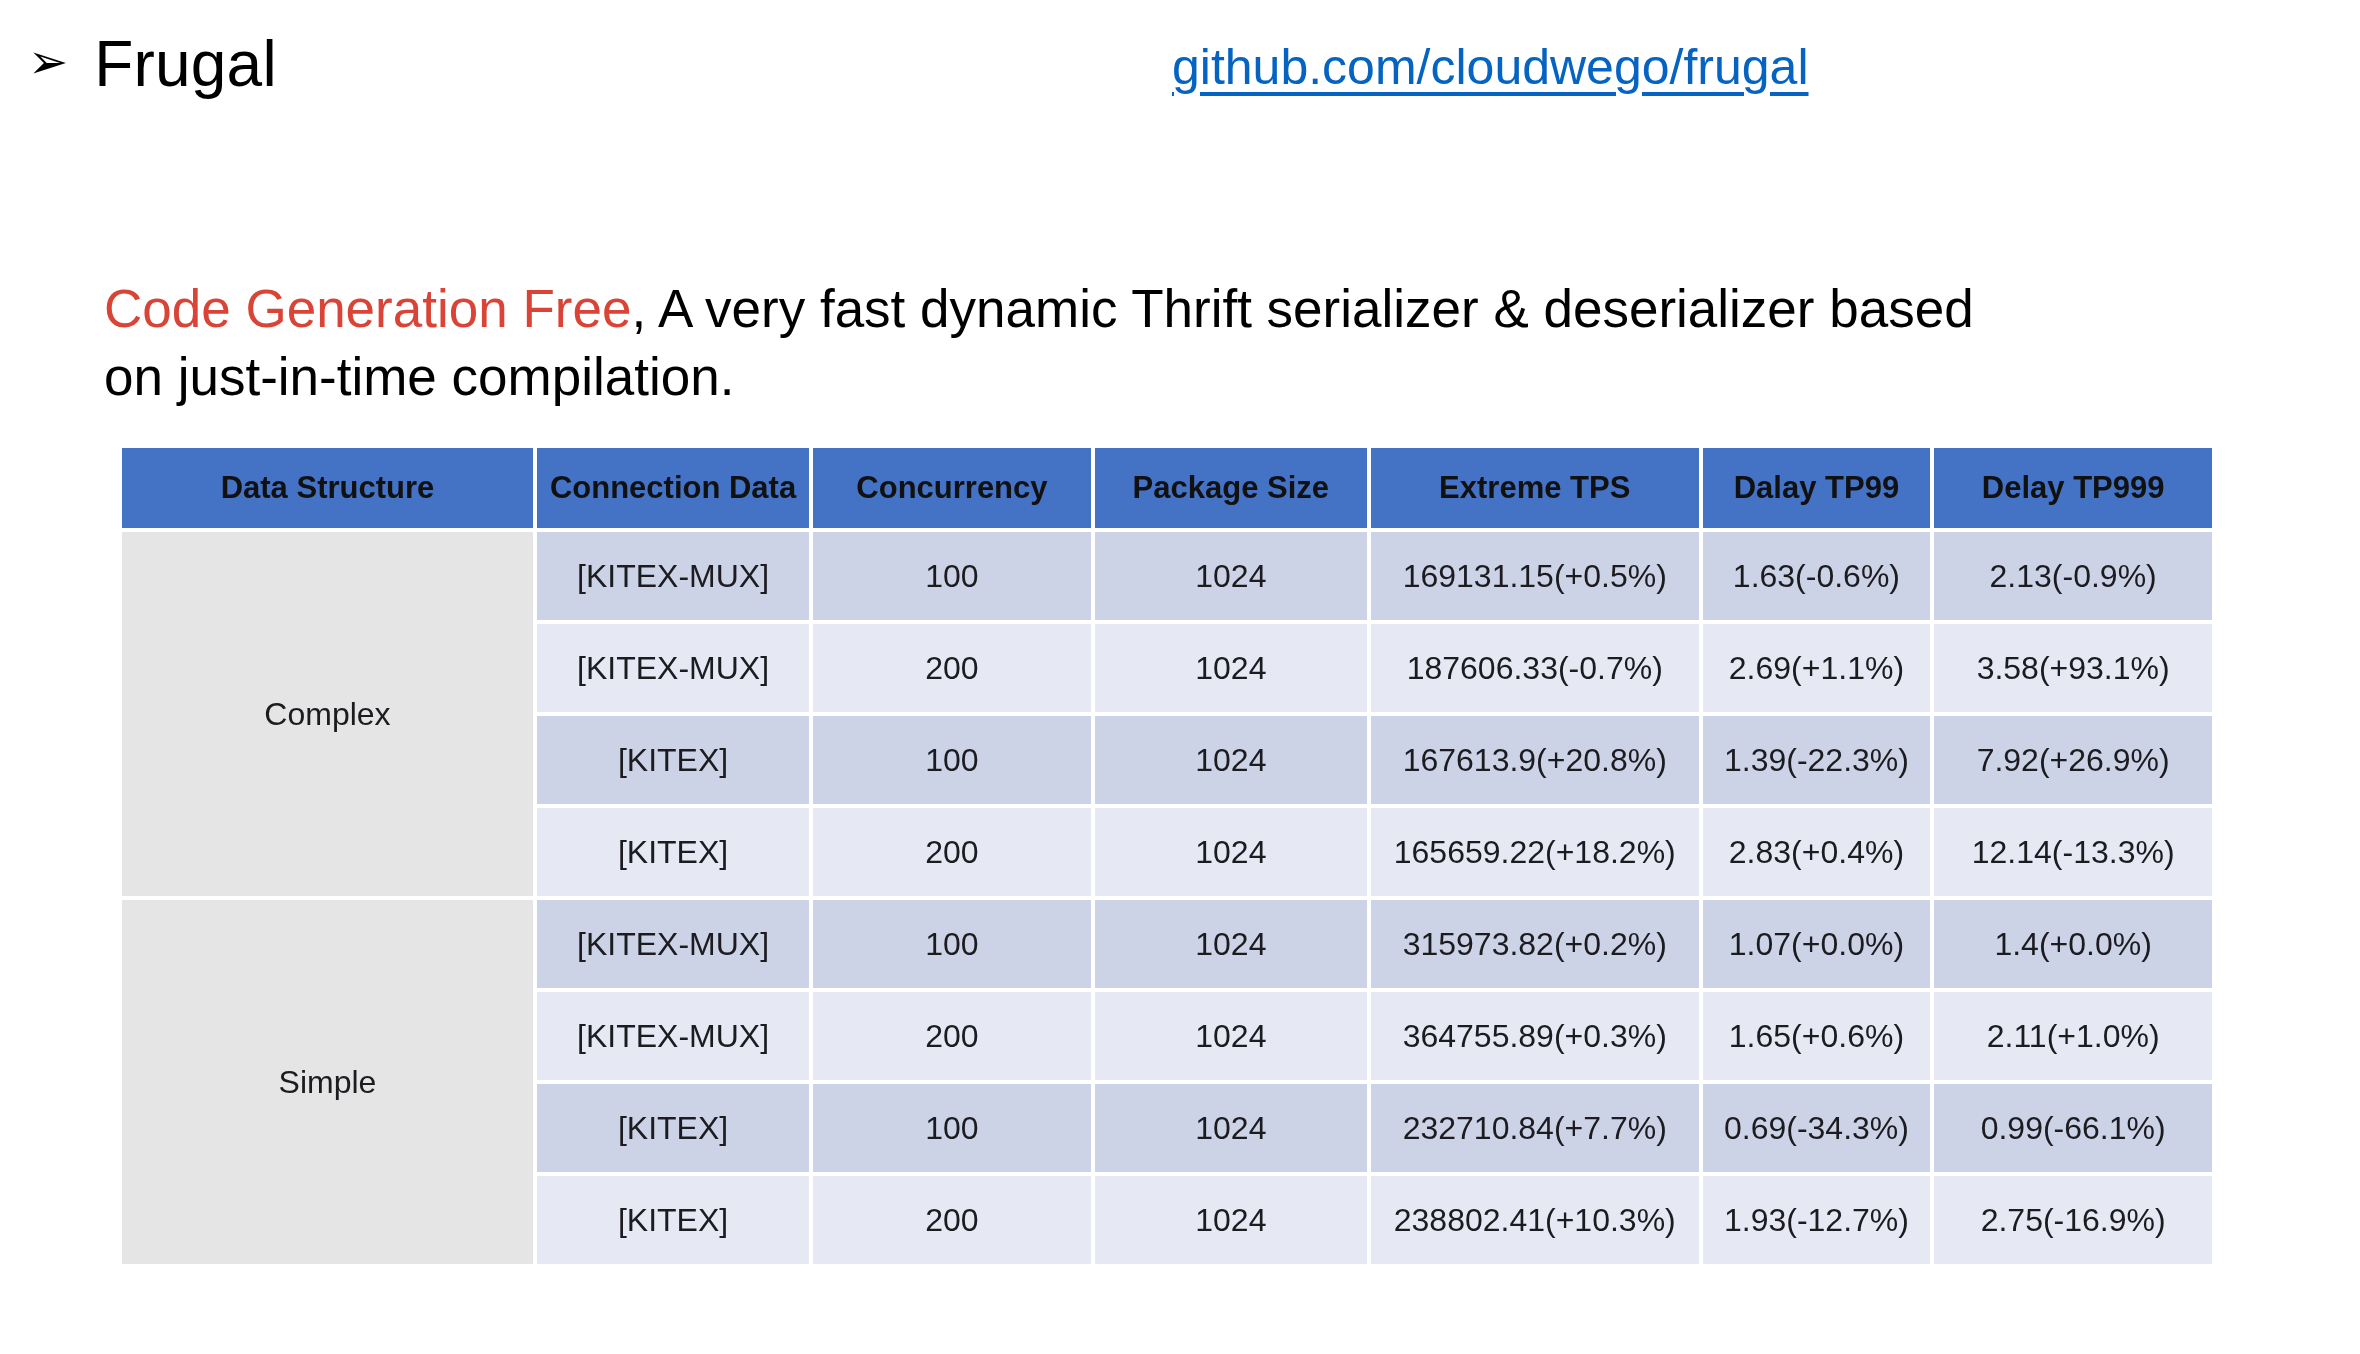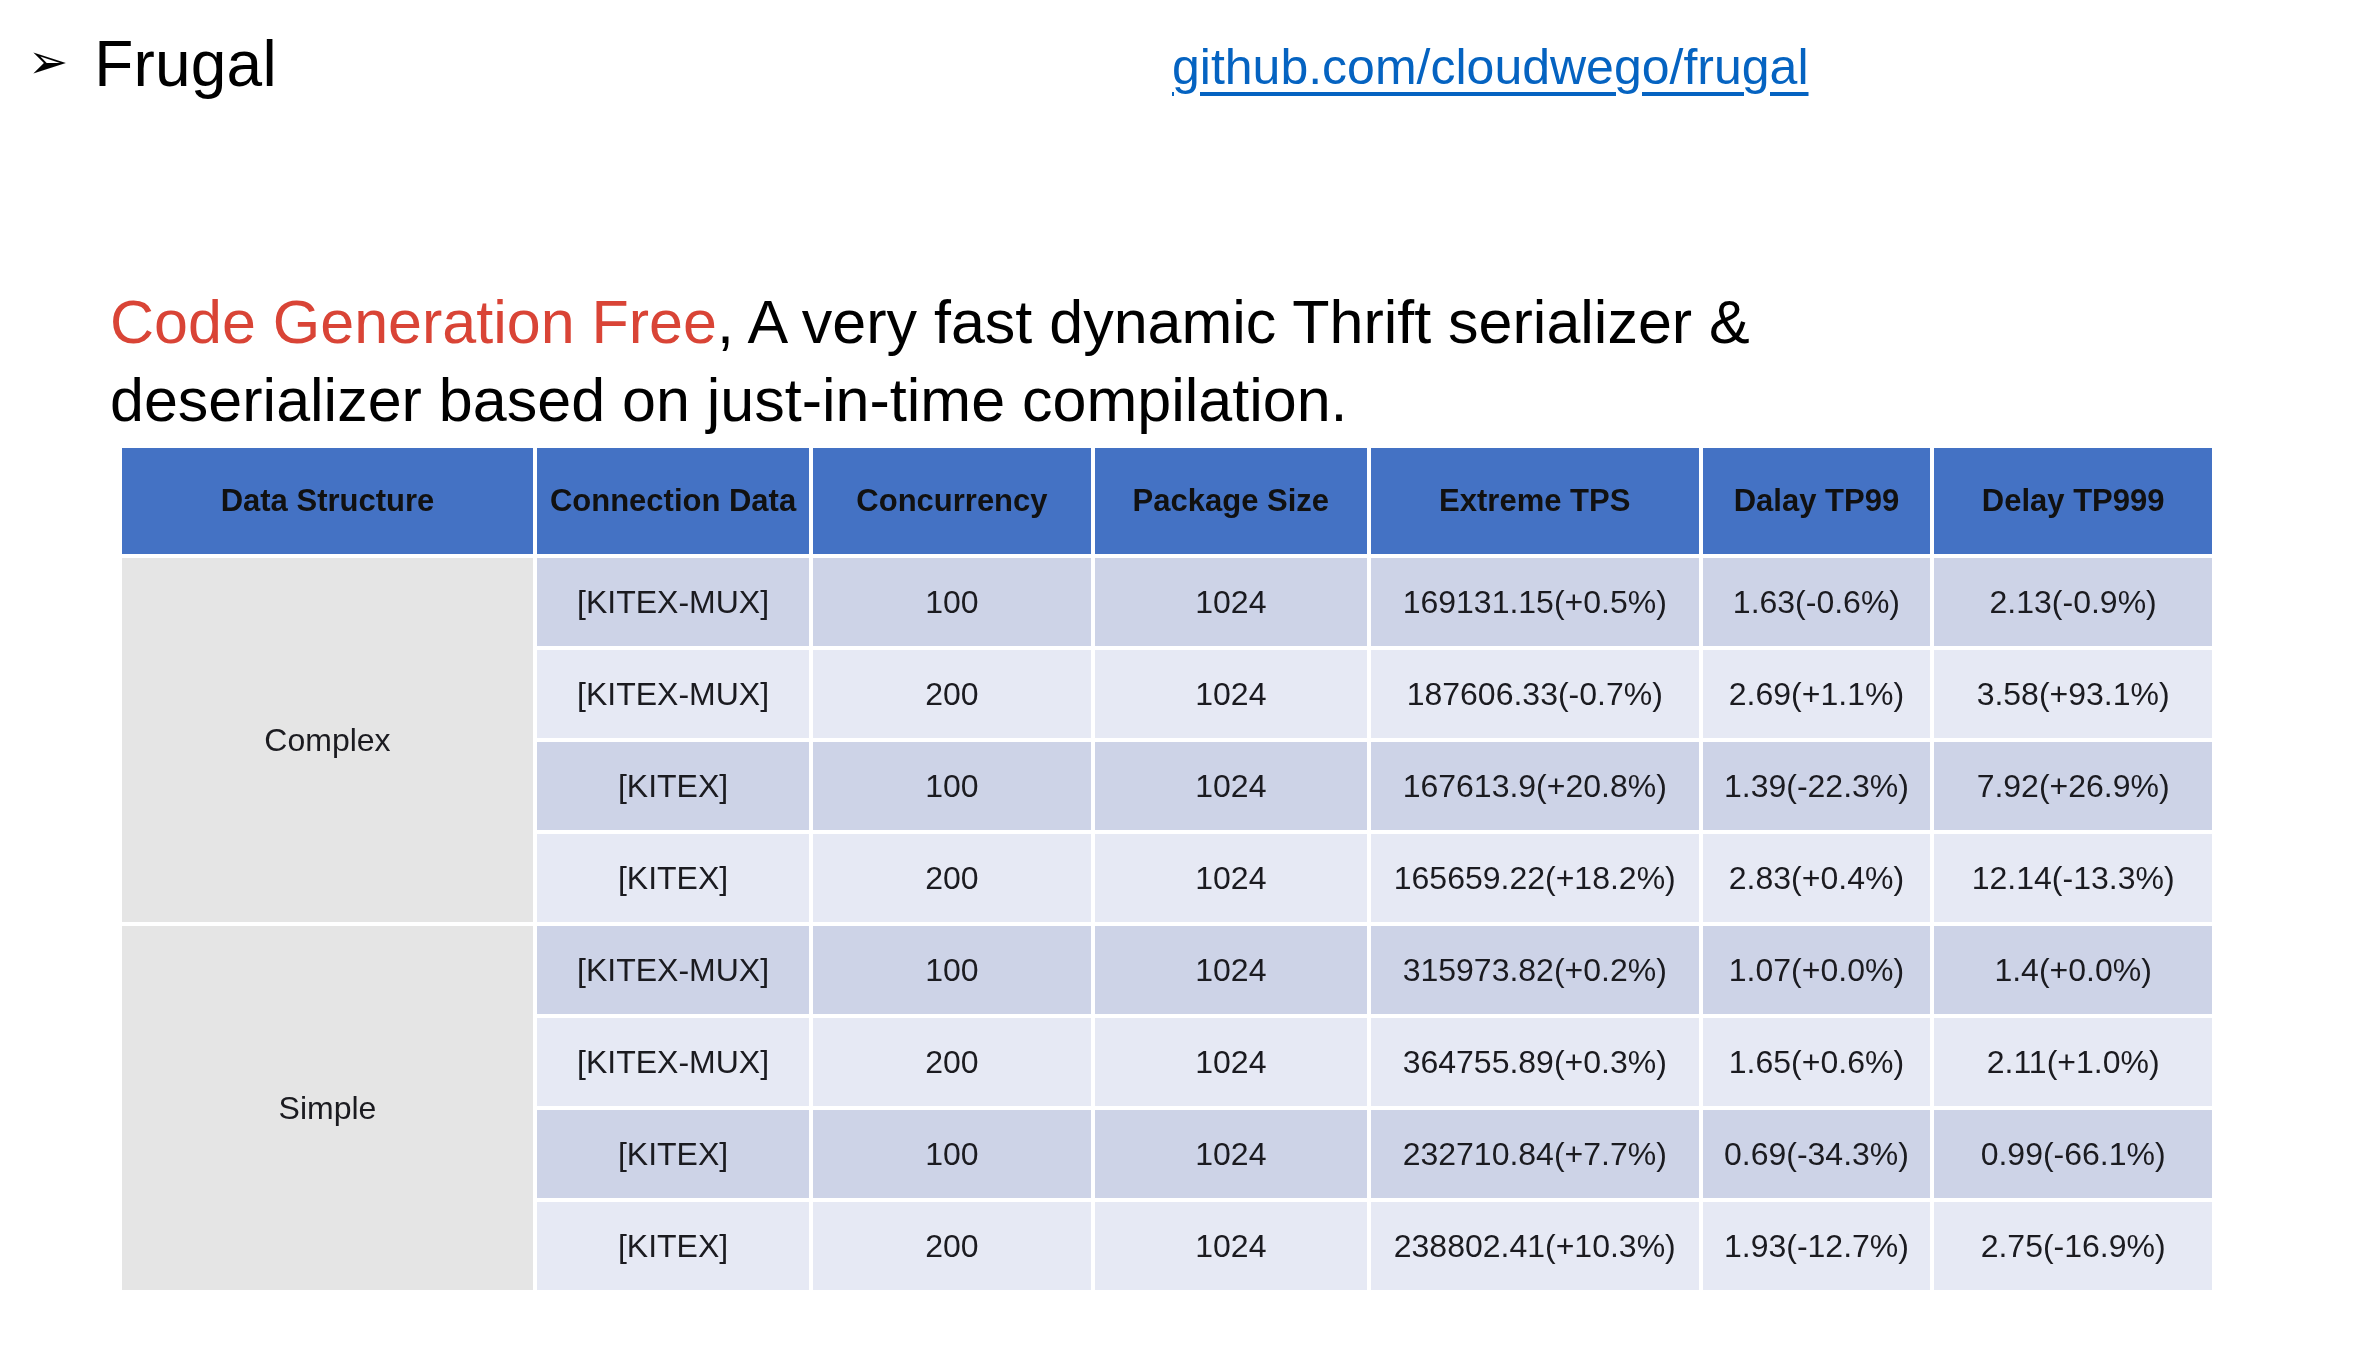--- a/index.html
+++ b/index.html
@@ -56,24 +56,24 @@
     text-decoration: underline;
     text-decoration-thickness: 4px;
     text-underline-offset: 8px;
     cursor: pointer;
     white-space: nowrap;
   }
 
   
   .description {
     position: absolute;
-    left: 110px;
+    left: 104px;
     top: 222px;
     width: 1900px;
-    font-size: 61px;
+    font-size: 53px;
     line-height: 1.28;
     color: #000000;
     font-weight: 400;
   }
   .description .accent {
     color: #D94436;
   }
 
   
   .bench-table {
@@ -92,21 +92,21 @@
     margin: 0;
     text-align: center;
     vertical-align: middle;
     font-weight: 400;
   }
   .bench-table thead th {
     background: #4472C4;
     color: #111111;
     font-size: 31px;
     font-weight: bold;
-    height: 106px;
+    height: 80px;
     line-height: 1.16;
   }
   .bench-table tbody td {
     font-size: 32px;
     color: #1b1b20;
     height: 88px;
     text-align: center;
   }
   .row-dark td { background: #CDD3E7; }
   .row-light td { background: #E6E9F4; }

